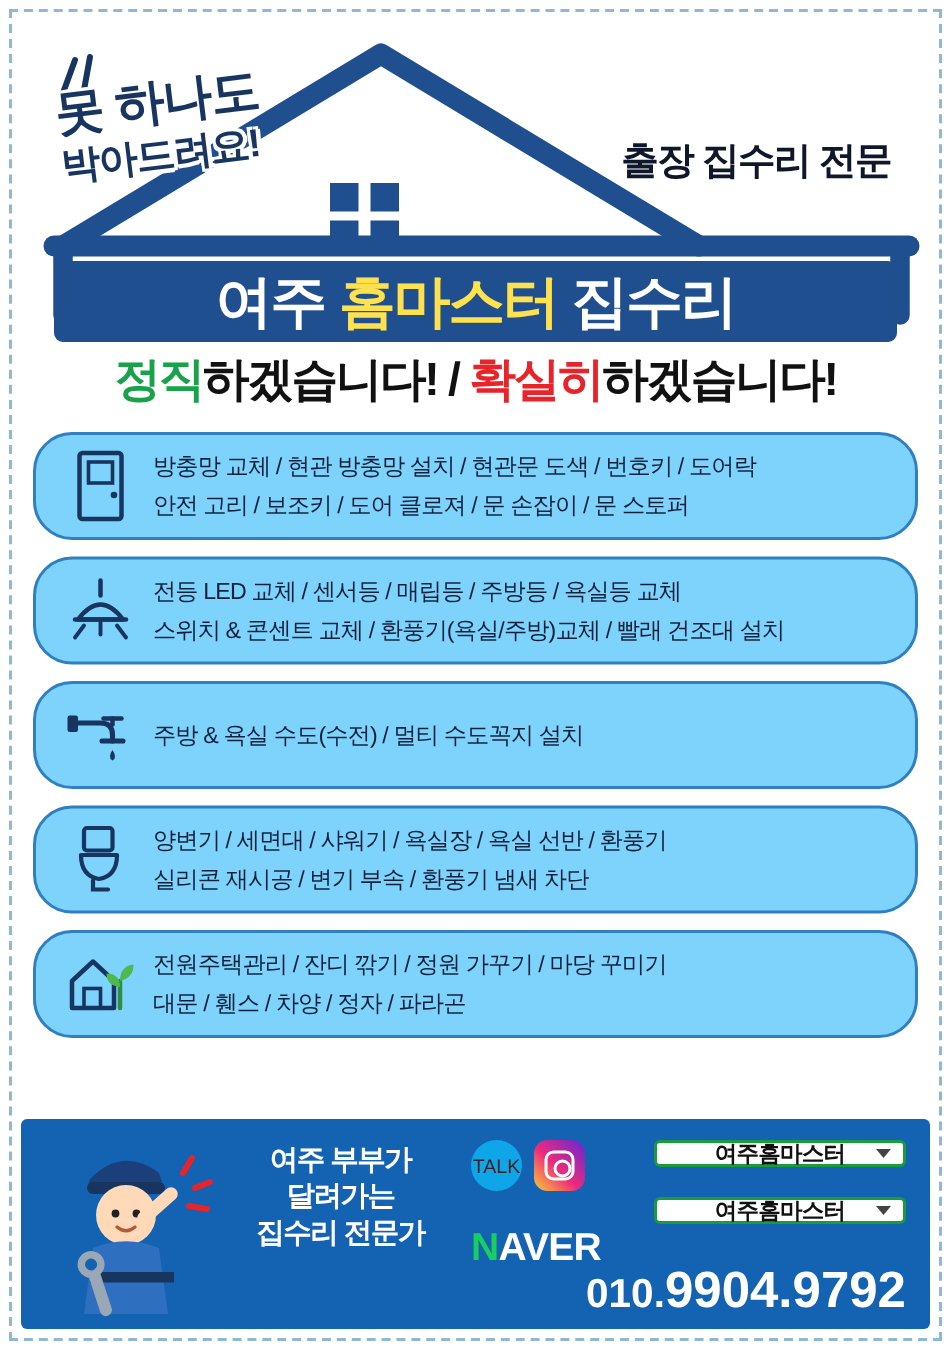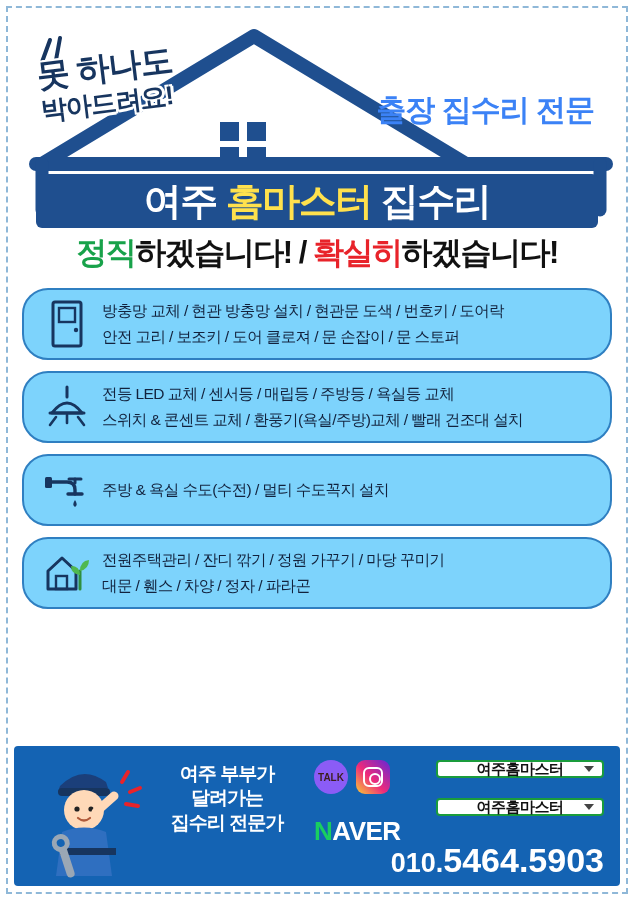--- a/index.html
+++ b/index.html
@@ -50,23 +50,23 @@
 
   .slash-marks {
     position: absolute;
     left: 24px; top: 22px;
     width: 40px; height: 30px;
   }
 
   .sub-head {
     position: absolute;
     right: 26px; top: 76px;
-    font-size: 30px;
-    font-weight: bold;
-    color: #3b82f6;
+    font-size: 25px;
+    font-weight: bold;
+    color: #0f172a;
     letter-spacing: -1px;
     text-align: center;
   }
 
   .main-title-band {
     position: absolute;
     left: 22px; right: 22px; top: 160px;
     height: 54px;
     background: #1f4f8f;
     border-radius: 6px;
@@ -167,24 +167,24 @@
   }
   .sns-row {
     display: flex;
     align-items: center;
     gap: 8px;
     height: 34px;
   }
   .talk-badge {
     width: 34px; height: 34px;
     border-radius: 50%;
-    background: #8b5cf6;
+    background: #0ea5e9;
     color: #3c1e1e;
-    font-size: 10px;
-    font-weight: bold;
+    font-size: 13px;
+    font-weight: normal;
     display: flex;
     align-items: center;
     justify-content: center;
   }
   .insta-badge {
     width: 34px; height: 34px;
     border-radius: 9px;
     background: linear-gradient(45deg,#f9ce34,#ee2a7b 45%,#6228d7);
     display: flex; align-items: center; justify-content: center;
   }
@@ -337,20 +337,33 @@
           <path d="M34 13 L34 17" stroke="#17355f" stroke-width="3" stroke-linecap="round"></path>
           <path d="M28 13 L40 13" stroke="#17355f" stroke-width="3" stroke-linecap="round"></path>
           <path d="M34 34 q-3.5 5 0 7 q3.5 -2 0 -7" fill="#17355f"></path>
         </svg>
       </div>
       <div class="card-lines">
         <div class="card-line">주방 &amp; 욕실 수도(수전) / 멀티 수도꼭지  설치</div>
       </div>
     </div>
 
+    <div class="card">
+      <div class="card-icon">
+        <svg width="42" height="50" viewBox="0 0 42 50">
+          <rect x="10" y="4" width="19" height="15" rx="2" fill="none" stroke="#17355f" stroke-width="2.8"></rect>
+          <path d="M8 22 L32 22 Q32 36 20 38 Q8 36 8 22 Z" fill="none" stroke="#17355f" stroke-width="2.8" stroke-linejoin="round"></path>
+          <path d="M16 39 L16 45 L26 45" fill="none" stroke="#17355f" stroke-width="2.8" stroke-linecap="round"></path>
+        </svg>
+      </div>
+      <div class="card-lines">
+        <div class="card-line">양변기 / 세면대 / 샤워기 / 욕실장 / 욕실 선반 / 환풍기</div>
+        <div class="card-line">실리콘 재시공 / 변기 부속 / 환풍기 냄새 차단</div>
+      </div>
+    </div>
 
     <div class="card">
       <div class="card-icon">
         <svg width="50" height="48" viewBox="0 0 50 48">
           <path d="M6 22 L20 9 L34 22 L34 40 L6 40 Z" fill="none" stroke="#17355f" stroke-width="3" stroke-linejoin="round"></path>
           <rect x="14" y="27" width="11" height="13" fill="none" stroke="#17355f" stroke-width="2.4"></rect>
           <path d="M38 40 L38 22" stroke="#2f8f3e" stroke-width="3" stroke-linecap="round"></path>
           <path d="M38 26 q-9 -1 -9 -9 q9 0 9 9" fill="#4fb84f"></path>
           <path d="M38 22 q9 -2 9 -11 q-9 1 -9 11" fill="#4fb84f"></path>
         </svg>
@@ -414,17 +427,17 @@
       <span>여주홈마스터</span>
       <span class="search-caret"></span>
     </div>
 
     <div class="search-box two">
       <span>여주홈마스터</span>
       <span class="search-caret"></span>
     </div>
 
     <div class="phone">
-      <span class="p-small">010.</span><span>5464.5903</span>
+      <span class="p-small">010.</span><span>9904.9792</span>
     </div>
   </div>
 
 </div>
 
 </body></html>

